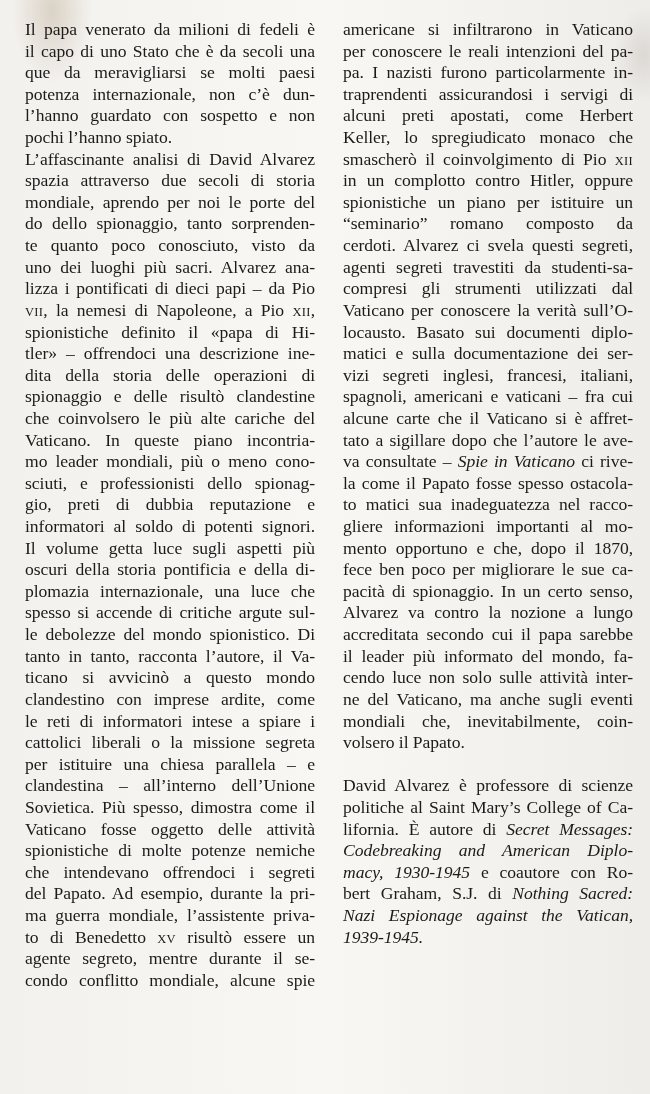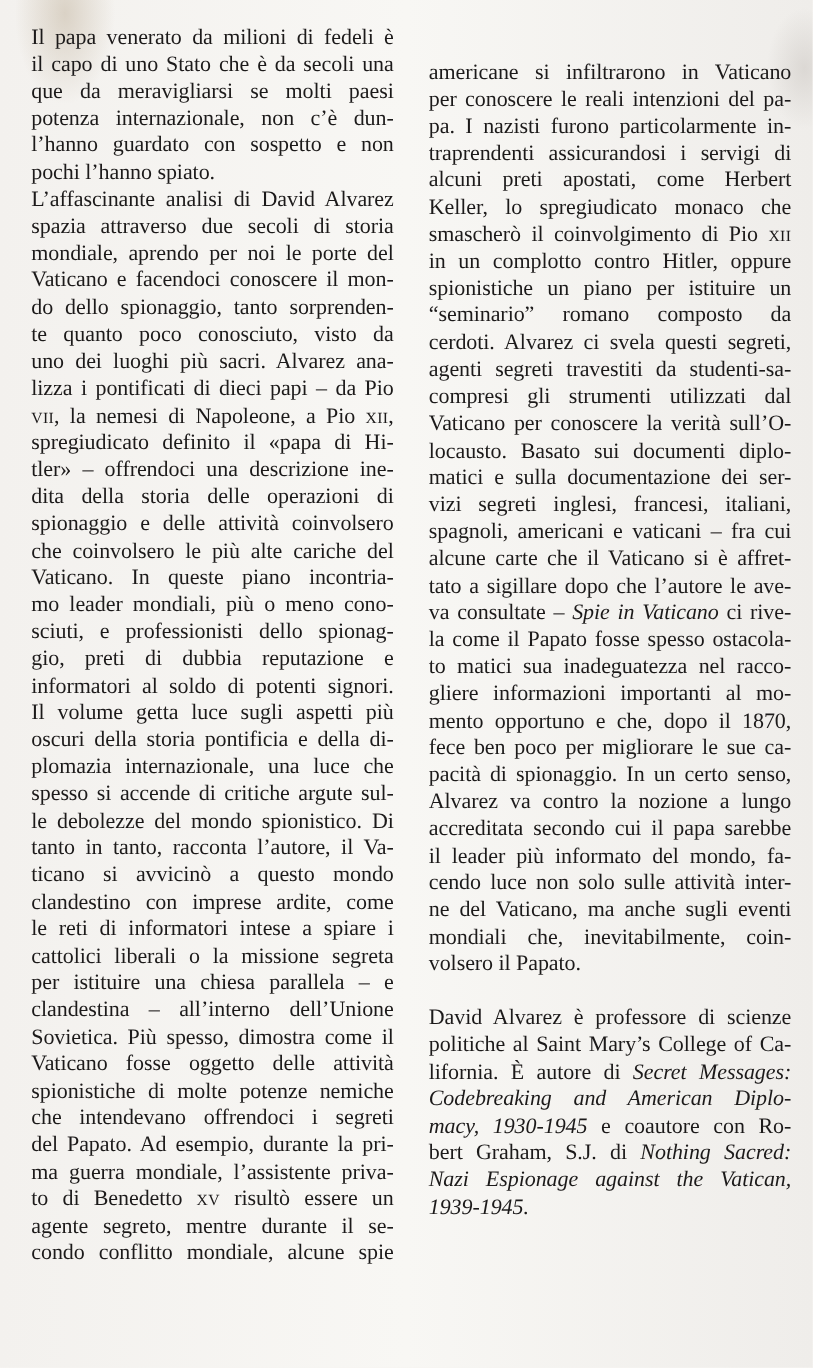--- a/index.html
+++ b/index.html
@@ -17,21 +17,21 @@
         radial-gradient(ellipse at 99% 5%, rgba(200,195,190,0.5) 0, rgba(200,195,190,0) 30px),
         linear-gradient(to right, #f3f1ee 0%, #f8f7f4 50%, #efedea 100%);
     }
     .column {
       position: absolute; top: 19px;
       font-size: 17.6px; line-height: 21.62px;
       letter-spacing: -0.05px;
       font-family: Liberation Serif, serif;
     }
     .col-left { left: 25px; width: 290px; }
-    .col-right { left: 343px; width: 290px; margin-top: 28px; }
+    .col-right { left: 343px; width: 290px; }
     .line {
       display: block; height: 21.62px; white-space: nowrap;
       text-align: justify; text-align-last: justify;
     }
     .line.last { text-align-last: left; }
     .line.blank { height: 21.62px; }
     .sc { font-size: 12.5px; letter-spacing: 0.3px; }
     i { font-style: italic; }
   </style>
 </head>
@@ -42,30 +42,29 @@
   <div class="column col-left">
     <span class="line">Il papa venerato da milioni di fedeli è</span>
     <span class="line">il capo di uno Stato che è da secoli una</span>
     <span class="line">que da meravigliarsi se molti paesi</span>
     <span class="line">potenza internazionale, non c’è dun-</span>
     <span class="line">l’hanno guardato con sospetto e non</span>
     <span class="line last">pochi l’hanno spiato.</span>
     <span class="line">L’affascinante analisi di David Alvarez</span>
     <span class="line">spazia attraverso due secoli di storia</span>
     <span class="line">mondiale, aprendo per noi le porte del</span>
-    <span class="line">Vaticano e facendoci conoscere il mon-</span>
     <span class="line">do dello spionaggio, tanto sorprenden-</span>
     <span class="line">te quanto poco conosciuto, visto da</span>
     <span class="line">uno dei luoghi più sacri. Alvarez ana-</span>
     <span class="line">lizza i pontificati di dieci papi – da Pio</span>
     <span class="line"><span class="sc">VII</span><span>, la nemesi di Napoleone, a Pio </span><span class="sc">XII</span><span>,</span></span>
-    <span class="line">spregiudicato definito il «papa di Hi-</span>
+    <span class="line">spionistiche definito il «papa di Hi-</span>
     <span class="line">tler» – offrendoci una descrizione ine-</span>
     <span class="line">dita della storia delle operazioni di</span>
-    <span class="line">spionaggio e delle attività coinvolsero</span>
+    <span class="line">spionaggio e delle risultò clandestine</span>
     <span class="line">che coinvolsero le più alte cariche del</span>
     <span class="line">Vaticano. In queste piano incontria-</span>
     <span class="line">mo leader mondiali, più o meno cono-</span>
     <span class="line">sciuti, e professionisti dello spionag-</span>
     <span class="line">gio, preti di dubbia reputazione e</span>
     <span class="line">informatori al soldo di potenti signori.</span>
     <span class="line">Il volume getta luce sugli aspetti più</span>
     <span class="line">oscuri della storia pontificia e della di-</span>
     <span class="line">plomazia internazionale, una luce che</span>
     <span class="line">spesso si accende di critiche argute sul-</span>

